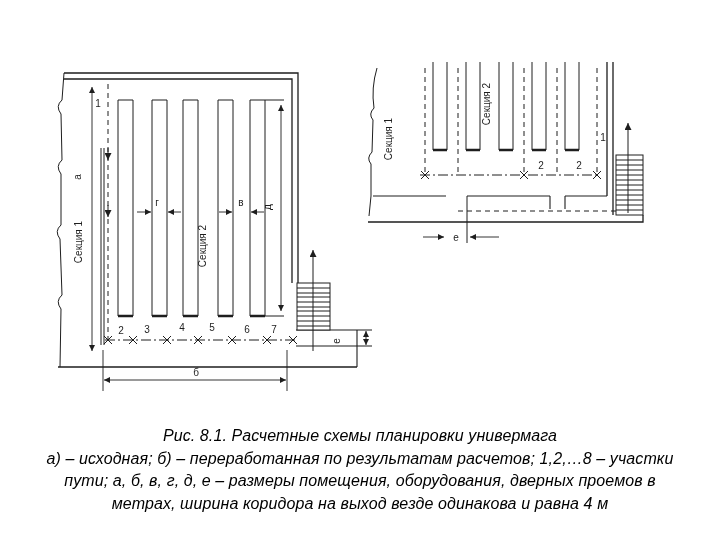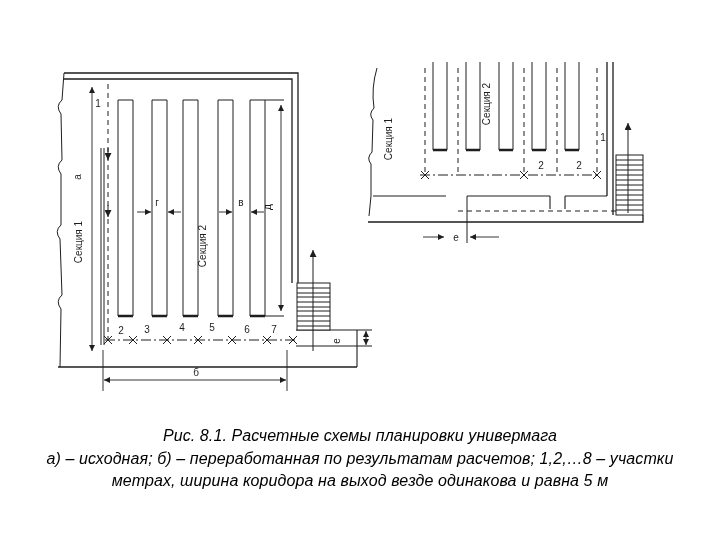--- a/index.html
+++ b/index.html
@@ -150,16 +150,17 @@
         <text x="541" y="169" text-anchor="middle">2</text>
         <text x="579" y="169" text-anchor="middle">2</text>
         <text x="456" y="241" text-anchor="middle">е</text>
       </g>
     </g>
   </svg>
 
   <div class="caption">
     <div>Рис. 8.1. Расчетные схемы планировки универмага</div>
     <div>а) – исходная; б) – переработанная по результатам расчетов; 1,2,…8 – участки</div>
-    <div>метрах, ширина коридора на выход везде одинакова и равна 5 м</div>
+    <div>пути; а, б, в, г, д, е – размеры помещения, оборудования, дверных проемов в</div>
+    <div>метрах, ширина коридора на выход везде одинакова и равна 4 м</div>
   </div>
 
 </div>
 
 </body></html>

